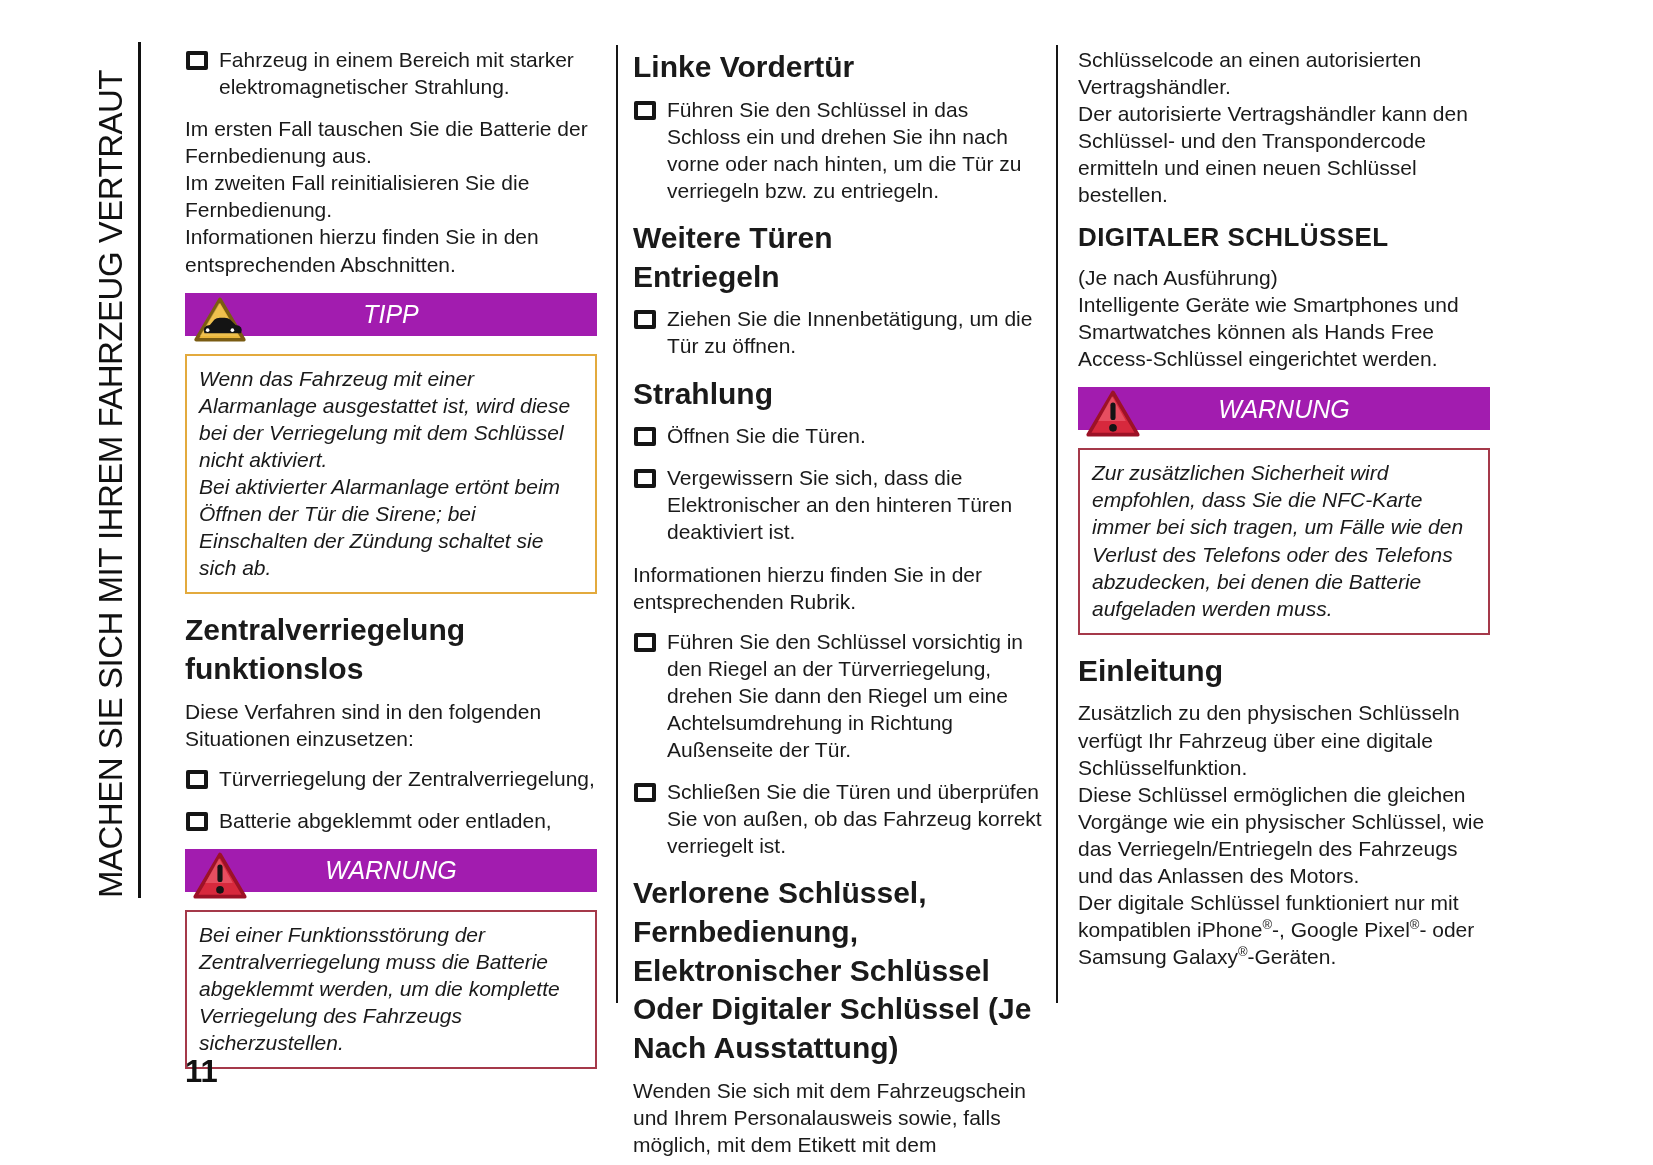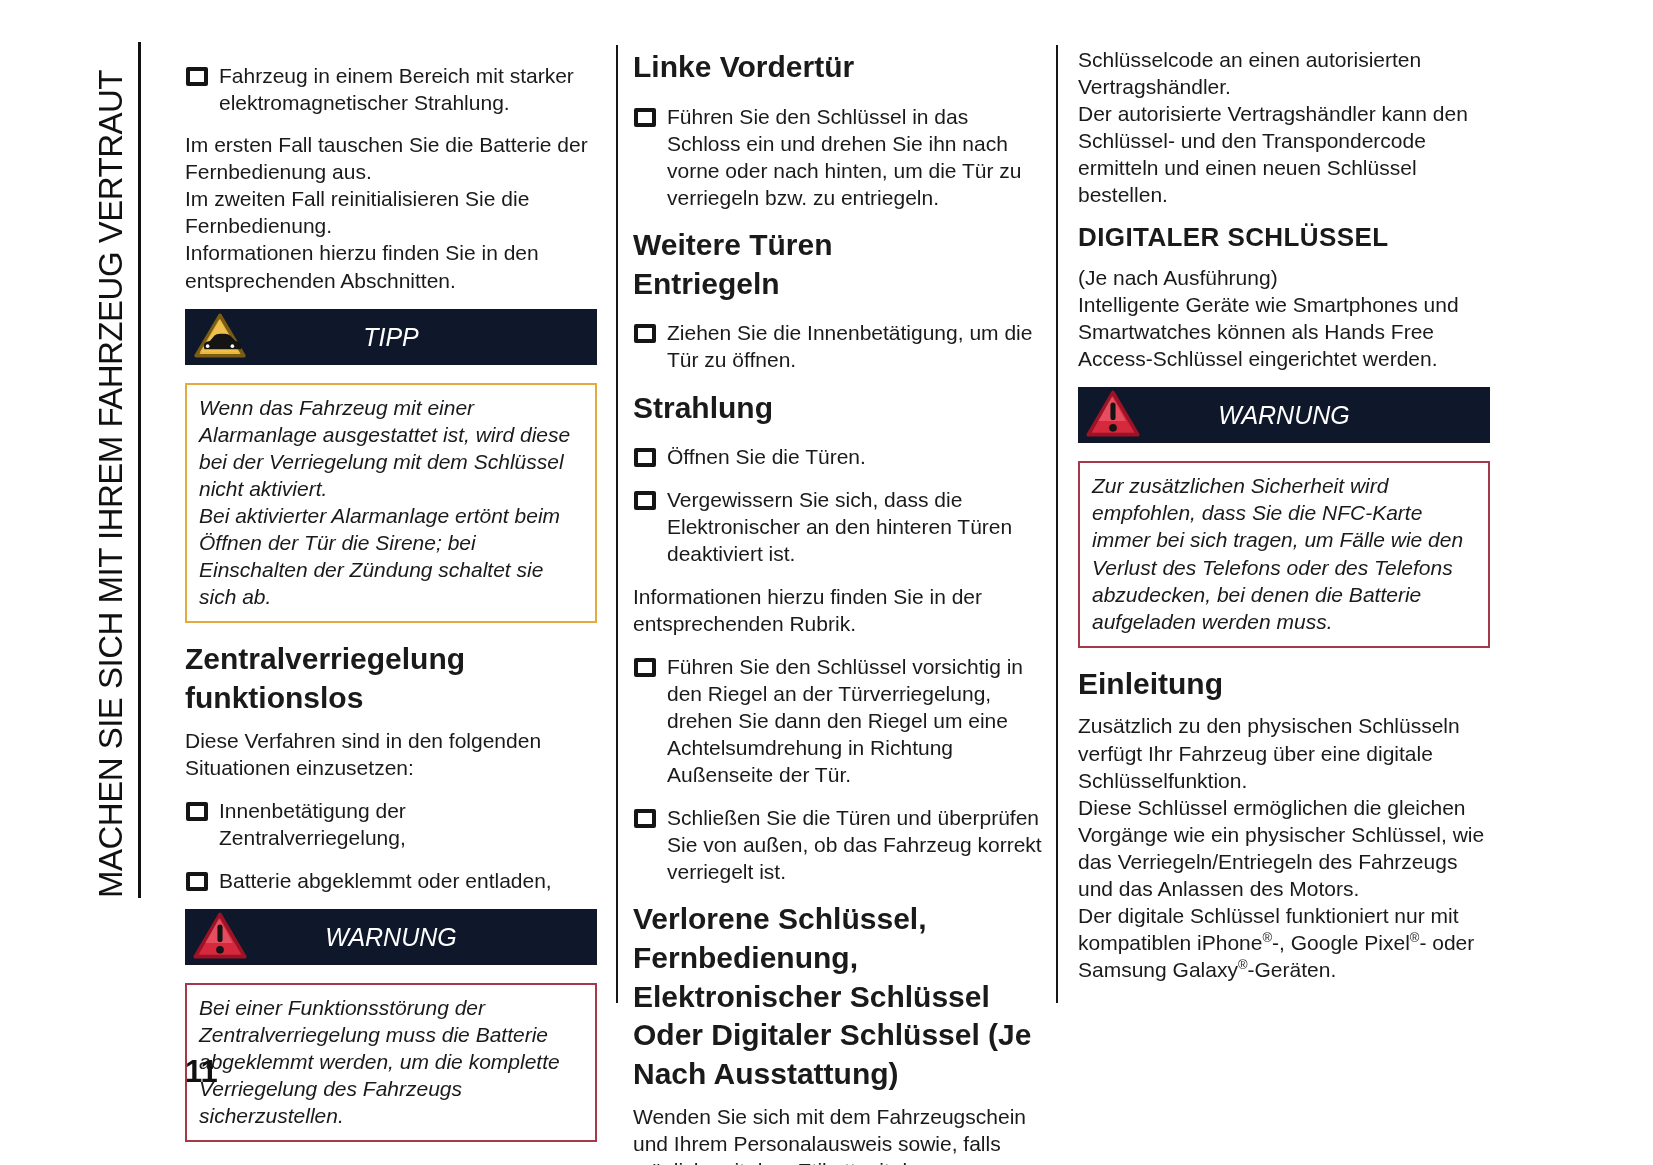--- a/index.html
+++ b/index.html
@@ -23,31 +23,31 @@
   .divider-1 { left:616px; }
   .divider-2 { left:1056px; }
   
   .col { position:absolute; top:46px; width:412px; }
   .col-1 { left:185px; }
   .col-2 { left:633px; }
   .col-3 { left:1078px; }
   .col p { margin:0 0 13px; }
   .pre { white-space:pre-line; }
   
-  .bullet { display:flex; margin:16px 0 15px; }
+  .bullet { display:flex; margin:0 0 15px; }
   .cb {
     flex:0 0 auto; width:14px; height:11px; border:4px solid #151515;
     border-radius:2px; margin:5px 11px 0 1px;
   }
   .bt { flex:1; }
   
   .h-sub { font-size:30px; font-weight:bold; margin:2px 0 9px; }
   .h-big { font-size:26px; font-weight:bold; letter-spacing:0.4px; margin:8px 0 9px; }
   
-  .bar { position:relative; height:56px; background:#0f172a; margin:15px 0 18px; }
+  .bar { position:relative; height:43px; background:#a21caf; margin:15px 0 18px; }
   .bar-icon { position:absolute; left:5px; top:0px; width:60px; height:55px; }
   .bar-icon svg { width:100%; height:100%; display:block; }
   .bar-label {
     position:absolute; left:0; right:0; top:50%; transform:translateY(-50%);
     text-align:center; color:#fff; font-style:italic; font-size:25px;
   }
   
   .note-box { border:2px solid; padding:9px 12px 11px; margin:0 0 17px; }
   .tip-box  { border-color:#e3aa3d; }
   .warn-box { border-color:#a5394a; }
@@ -97,21 +97,21 @@
     <div class="note-box tip-box">
       <p class="pre">Wenn das Fahrzeug mit einer Alarmanlage ausgestattet ist, wird diese bei der Verriegelung mit dem Schlüssel nicht aktiviert.
 Bei aktivierter Alarmanlage ertönt beim Öffnen der Tür die Sirene; bei Einschalten der Zündung schaltet sie sich ab.</p>
     </div>
 
     <h3 class="h-sub">Zentralverriegelung funktionslos</h3>
     <p>Diese Verfahren sind in den folgenden Situationen einzusetzen:</p>
 
     <div class="bullet">
       <span class="cb"></span>
-      <div class="bt">Innenbetätigung der Zentralverriegelung,</div>
+      <div class="bt">Türverriegelung der Zentralverriegelung,</div>
     </div>
     <div class="bullet">
       <span class="cb"></span>
       <div class="bt">Batterie abgeklemmt oder entladen,</div>
     </div>
 
     <div class="bar">
       <span class="bar-icon">
         <svg viewBox="0 0 64 60" aria-hidden="true">
           <polygon points="32,6 59,52 5,52" fill="#d7293d" stroke="#9c1226" stroke-width="4" stroke-linejoin="round"></polygon>

